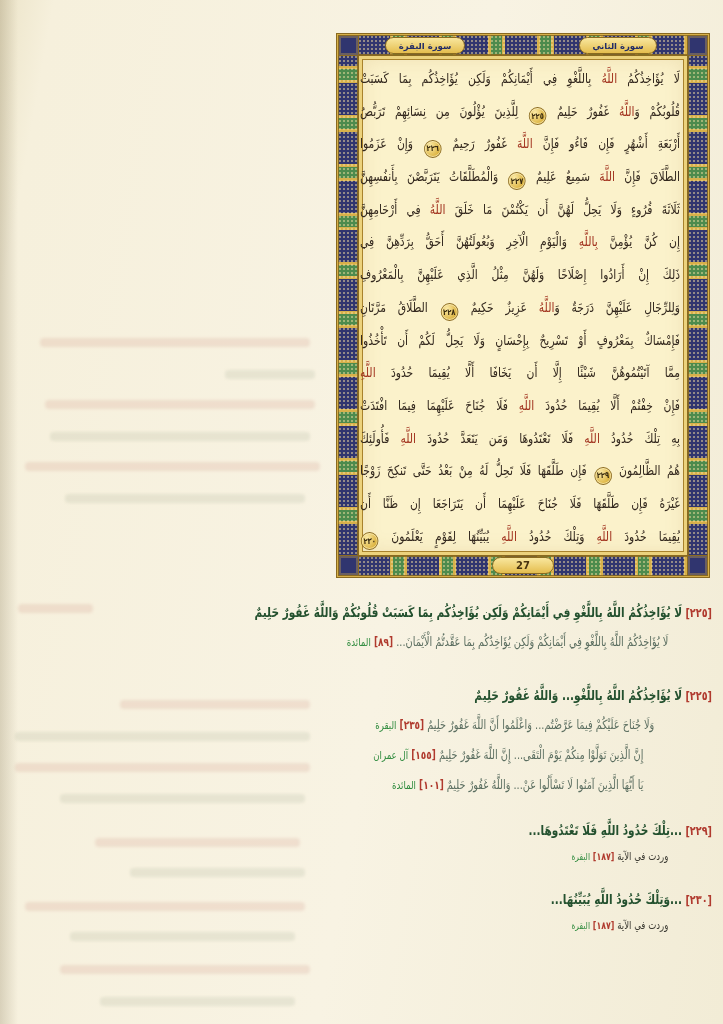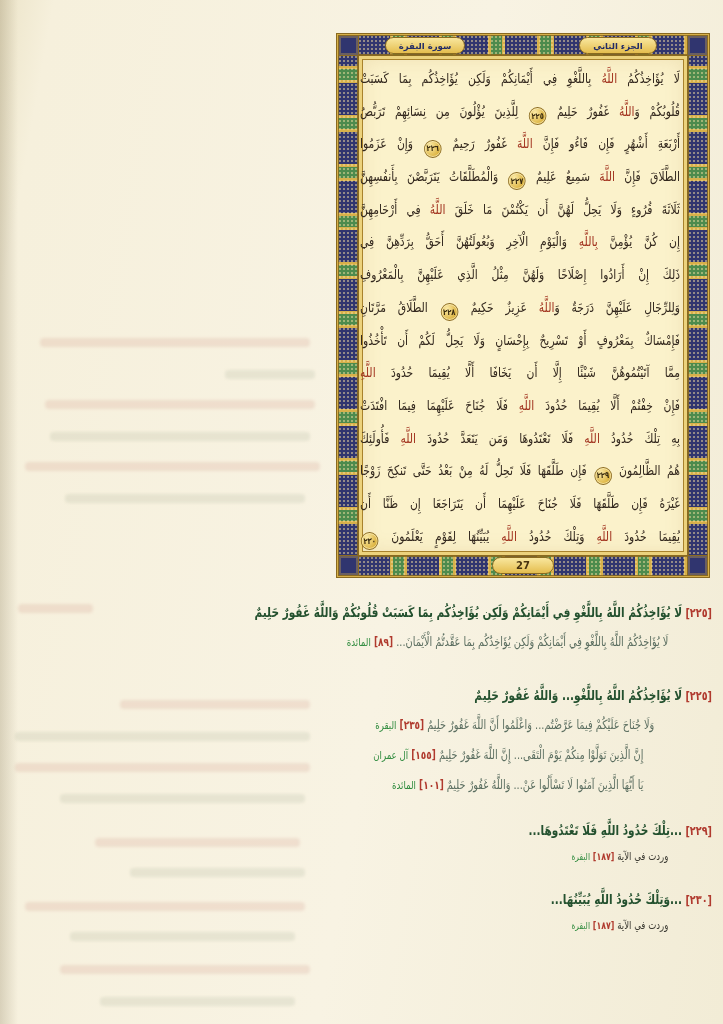--- a/index.html
+++ b/index.html
@@ -109,21 +109,21 @@
     <div class="strip strip-top"></div>
     <div class="strip strip-bottom"></div>
     <div class="strip strip-left"></div>
     <div class="strip strip-right"></div>
     <div class="corner c-tl"></div>
     <div class="corner c-tr"></div>
     <div class="corner c-bl"></div>
     <div class="corner c-br"></div>
 
     <div class="cart cart-juz">
-      <span>الجزء الثاني</span>
+      <span>سورة الثاني</span>
     </div>
     <div class="cart cart-surah">
       <span>سورة البقرة</span>
     </div>
 
     <div class="m-inner">
       <div class="qtext" id="qtext">
           <div class="qline"><span class="seg-ink">لَا يُؤَاخِذُكُمُ </span><span class="seg-allah">اللَّهُ</span><span class="seg-ink"> بِاللَّغْوِ فِي أَيْمَانِكُمْ وَلَكِن يُؤَاخِذُكُم بِمَا كَسَبَتْ</span></div>
           <div class="qline"><span class="seg-ink">قُلُوبُكُمْ وَ</span><span class="seg-allah">اللَّهُ</span><span class="seg-ink"> غَفُورٌ حَلِيمٌ </span><span class="seg-aya">٢٢٥</span><span class="seg-ink"> لِلَّذِينَ يُؤْلُونَ مِن نِسَائِهِمْ تَرَبُّصُ</span></div>
           <div class="qline"><span class="seg-ink">أَرْبَعَةِ أَشْهُرٍ فَإِن فَاءُو فَإِنَّ </span><span class="seg-allah">اللَّهَ</span><span class="seg-ink"> غَفُورٌ رَحِيمٌ </span><span class="seg-aya">٢٢٦</span><span class="seg-ink"> وَإِنْ عَزَمُوا</span></div>

